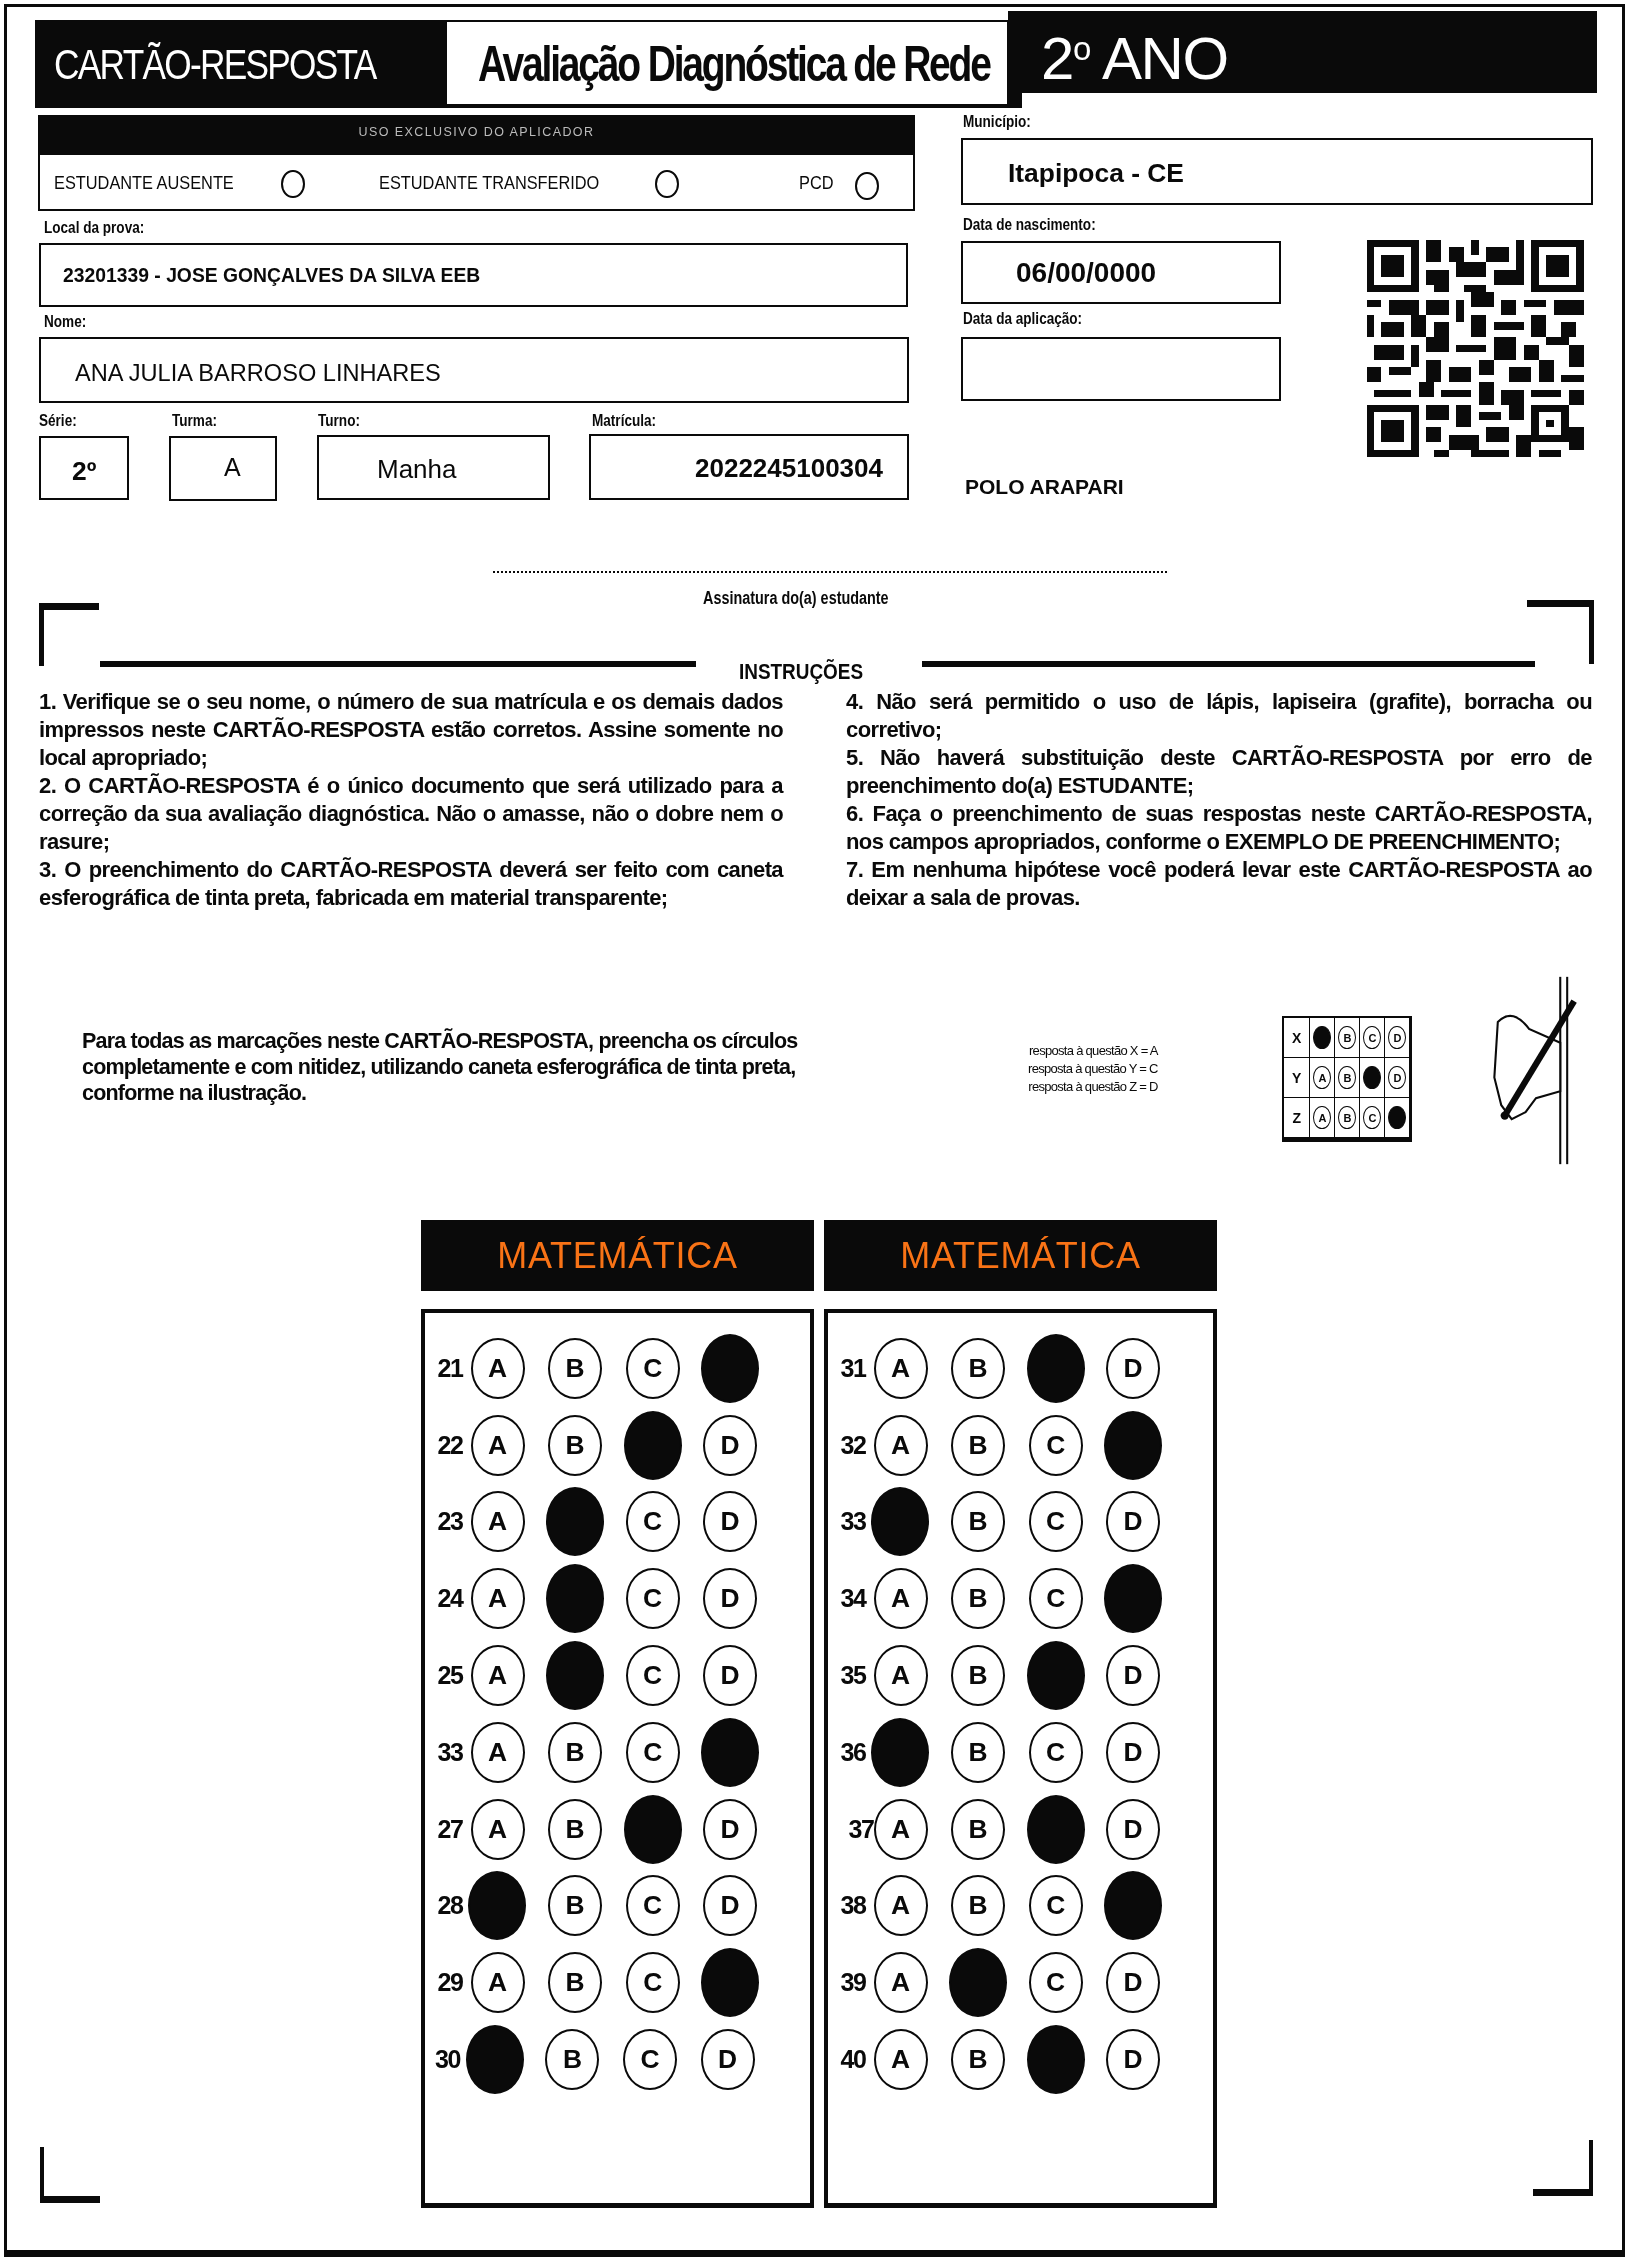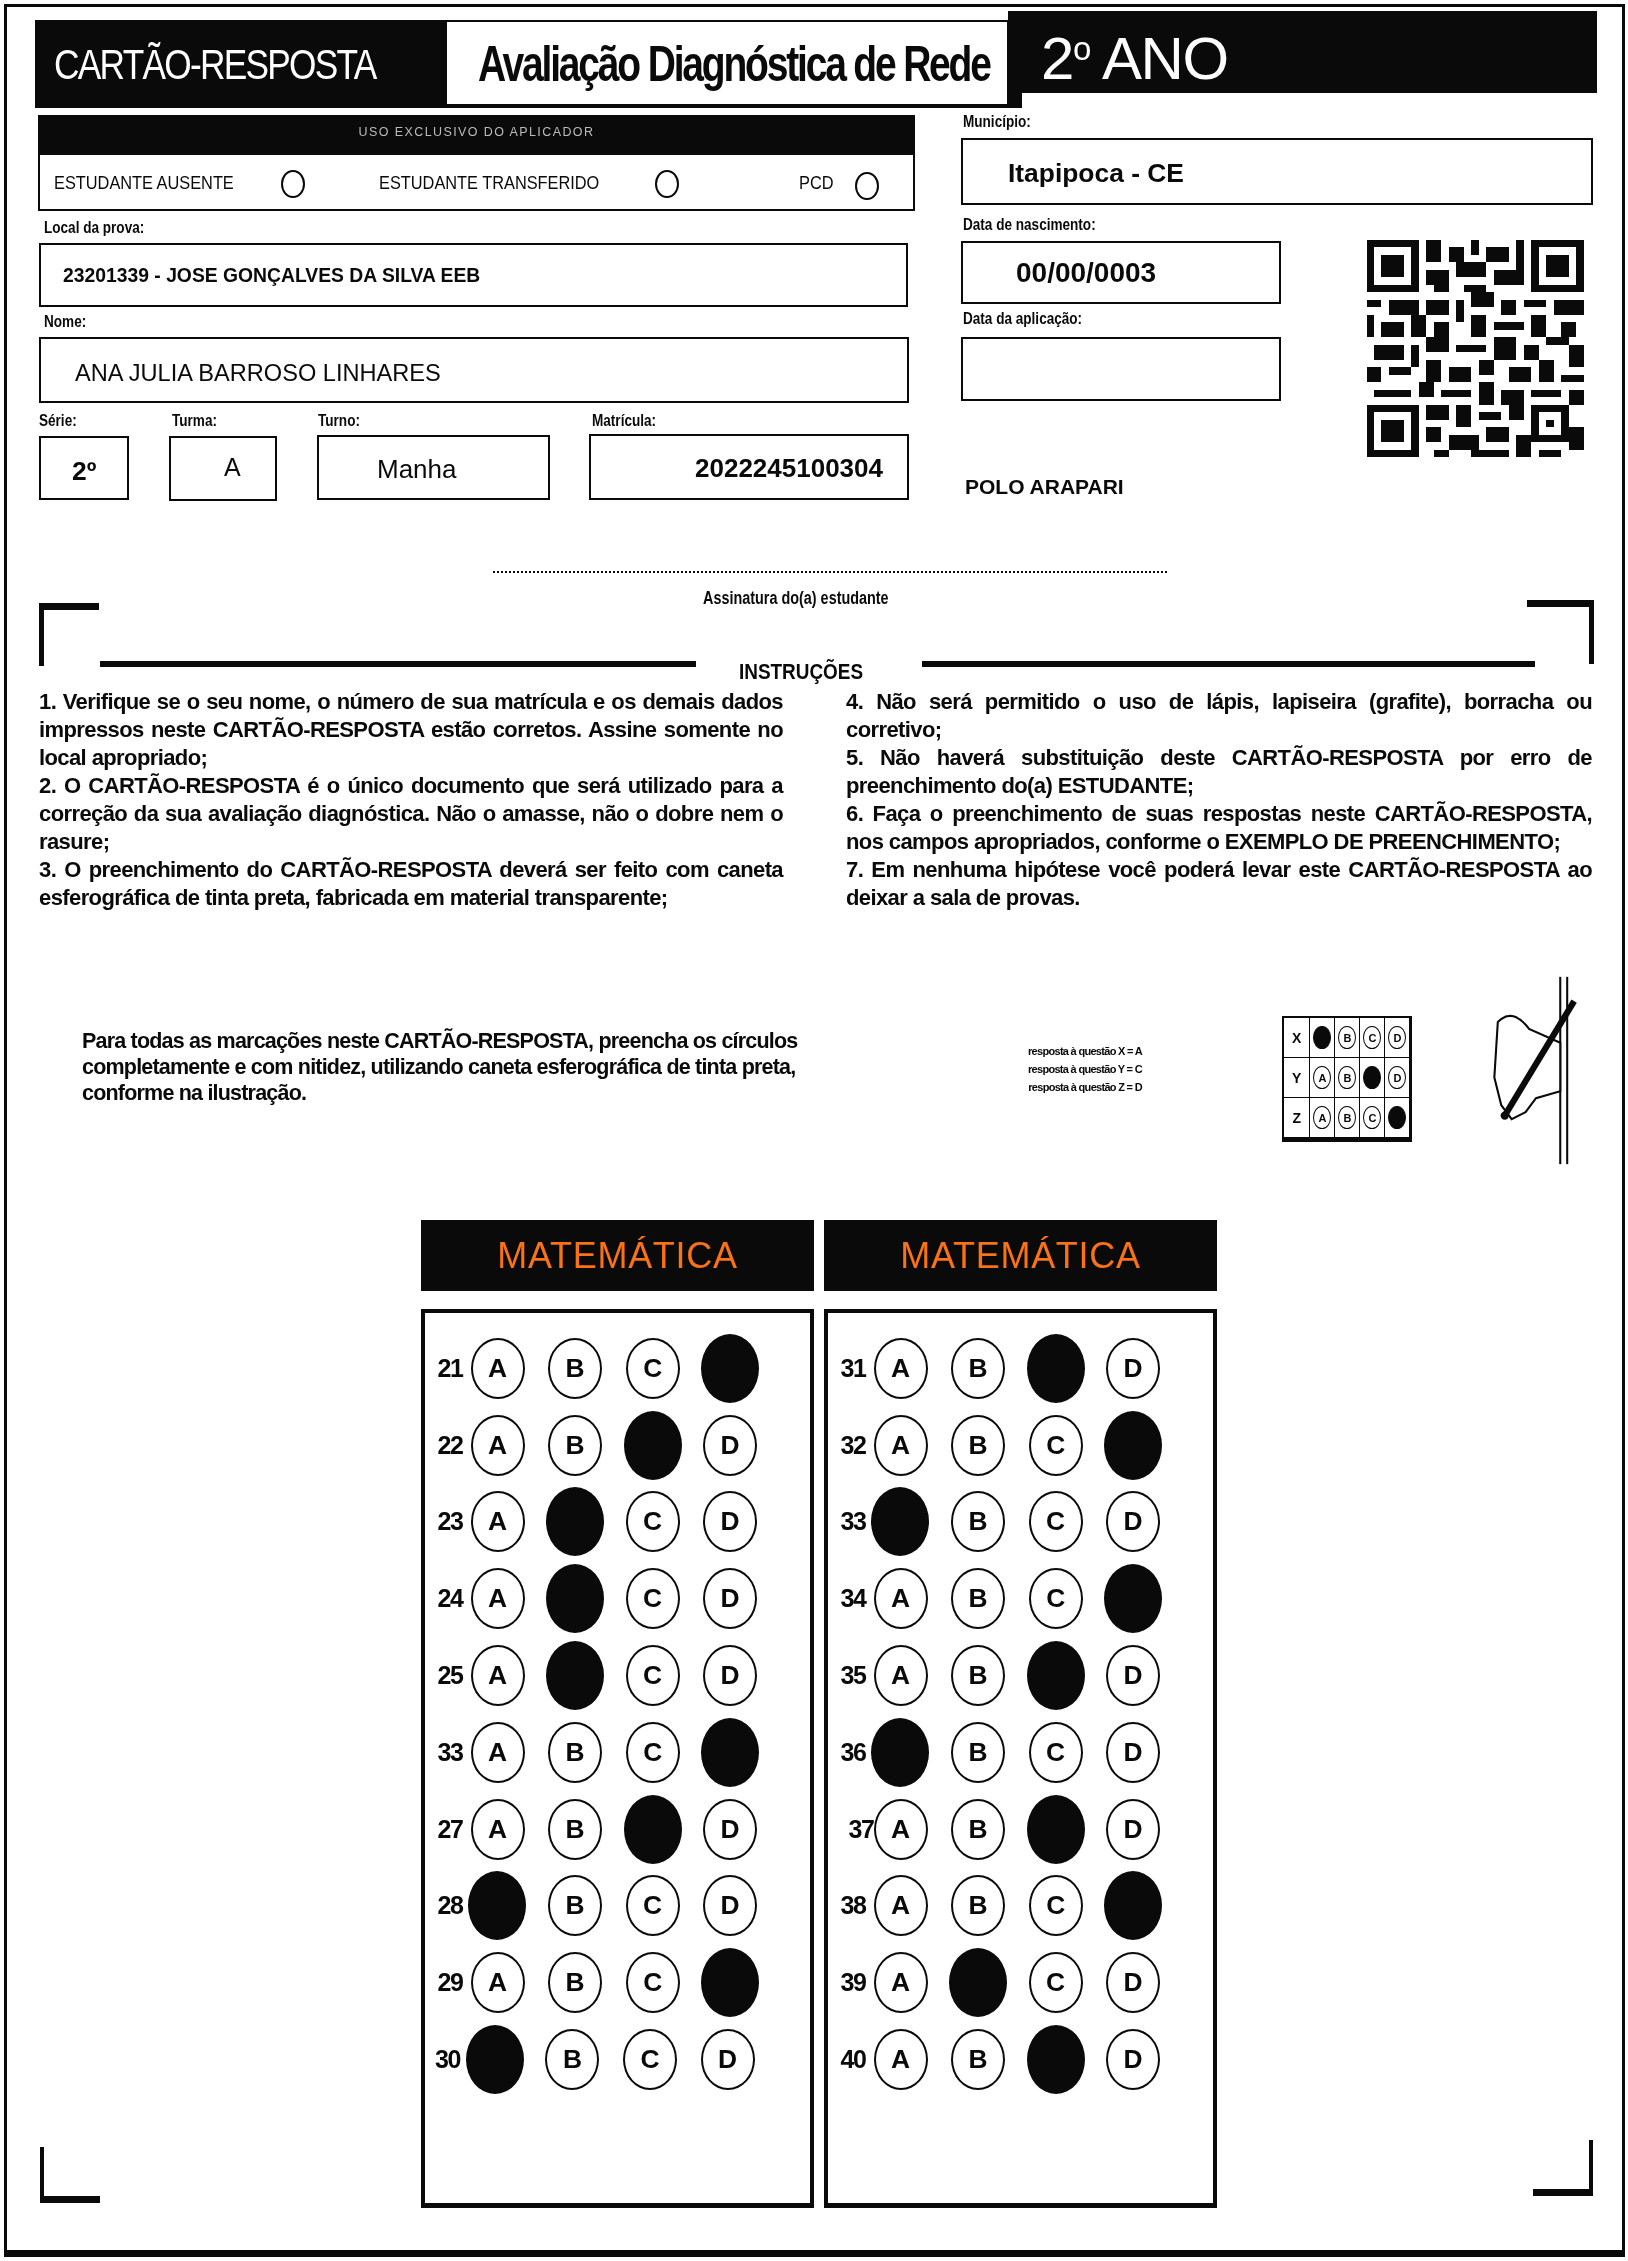--- a/index.html
+++ b/index.html
@@ -31,21 +31,21 @@
   .sig-label { left: 703px; top: 588px; font-size: 18px; font-weight:700; transform: scaleX(0.8); transform-origin:left; white-space:nowrap; }
 
   .corner { border-color:#0a0a0a; border-style: solid; }
 
   .instr-title { left: 739px; top: 659px; font-size: 22px; font-weight: 700; transform: scaleX(0.86); transform-origin:left; white-space:nowrap; }
   .instr-rule { height: 6.3px; background:#0a0a0a; }
   .instr-col { font-size: 22px; line-height: 28px; font-weight: 700; text-align: justify; letter-spacing: -0.6px; }
   .instr-col p { margin: 0; }
 
   .fill-text { left: 82px; top: 1028px; width: 778px; font-size: 21.5px; font-weight: 700; line-height: 26px; letter-spacing:-0.8px; }
-  .ex-labels { left: 1028px; top: 1042px; font-size: 11px; font-weight: 700; line-height: 18px; text-align:right; letter-spacing:-0.7px; white-space:nowrap; }
+  .ex-labels { left: 1028px; top: 1042px; font-size: 13px; font-weight: 400; line-height: 18px; text-align:right; letter-spacing:-0.7px; white-space:nowrap; }
   .ex-grid { left: 1282px; top: 1016px; border: 2.1px solid #0a0a0a; border-bottom-width: 4.2px; display:grid; grid-template-columns: 26.4px 25px 25px 25px 25px; }
   .ex-cell { height: 40px; border-right: 1.4px solid #0a0a0a; border-bottom: 1.4px solid #0a0a0a; display:flex; align-items:center; justify-content:center; font-size: 14px; font-weight:700; }
   .ex-bubble { width: 18px; height: 23.6px; border: 1.4px solid #0a0a0a; border-radius: 50%; display:flex; align-items:center; justify-content:center; font-size: 11px; font-weight:700; }
   .ex-bubble.filled { background:#0a0a0a; }
 
   .subj { top: 1220px; height: 71px; background:#0a0a0a; color:#f97316; font-size: 36px; text-align:center; line-height: 71px; letter-spacing: 0.7px; }
   .ans-box { top: 1309px; height: 899px; border: 4.2px solid #0a0a0a; border-bottom-width: 5.6px; }
   .row { position:absolute; display:flex; align-items:center; }
   .qnum { width: 33px; font-size: 25px; font-weight:700; letter-spacing:-1.4px; }
   .bubble { width: 54px; height: 61px; border: 2.8px solid #0a0a0a; border-radius: 50%; display:flex; align-items:center; justify-content:center; font-size: 26.4px; font-weight:700; background:#fff; margin-right: 23.6px; }
@@ -94,21 +94,21 @@
 <div class="abs field-val" style="left:72px; top:456px; font-size:26.4px;">2º</div>
 <div class="abs field" style="left:169px; top:436px; width:108px; height:65px;"></div>
 <div class="abs field-val" style="left:224px; top:453px; font-size:25px; font-weight:500;">A</div>
 <div class="abs field" style="left:317px; top:435px; width:233px; height:65px;"></div>
 <div class="abs field-val" style="left:377px; top:454px; font-size:26px; font-weight:500;text-align:center;">Manha</div>
 <div class="abs field" style="left:589px; top:434px; width:320px; height:66px;"></div>
 <div class="abs field-val" style="left:695px; top:453px; font-size:26px;">2022245100304</div>
 
 <div class="abs label" style="left:963px; top:214px;">Data de nascimento:</div>
 <div class="abs field" style="left:961px; top:241px; width:320px; height:63px;"></div>
-<div class="abs field-val" style="left:1016px; top:257px; font-size:28px;">00/00/0003</div>
+<div class="abs field-val" style="left:1016px; top:257px; font-size:28px;">06/00/0000</div>
 <div class="abs label" style="left:963px; top:308px;">Data da aplicação:</div>
 <div class="abs field" style="left:961px; top:337px; width:320px; height:64px;"></div>
 <div class="abs field-val" style="left:1008px; top:354px;"></div>
 
 <div class="abs field-val" style="left:965px; top:475px; font-size:21px; font-weight:700;">POLO ARAPARI</div>
 
 <svg class="abs qr" viewBox="0 0 29 29" shape-rendering="crispEdges">
   <rect x="0" y="0" width="29" height="29" fill="#fff"></rect>
   <g fill="#0a0a0a">
     <rect x="0" y="0" width="7" height="7"></rect>

